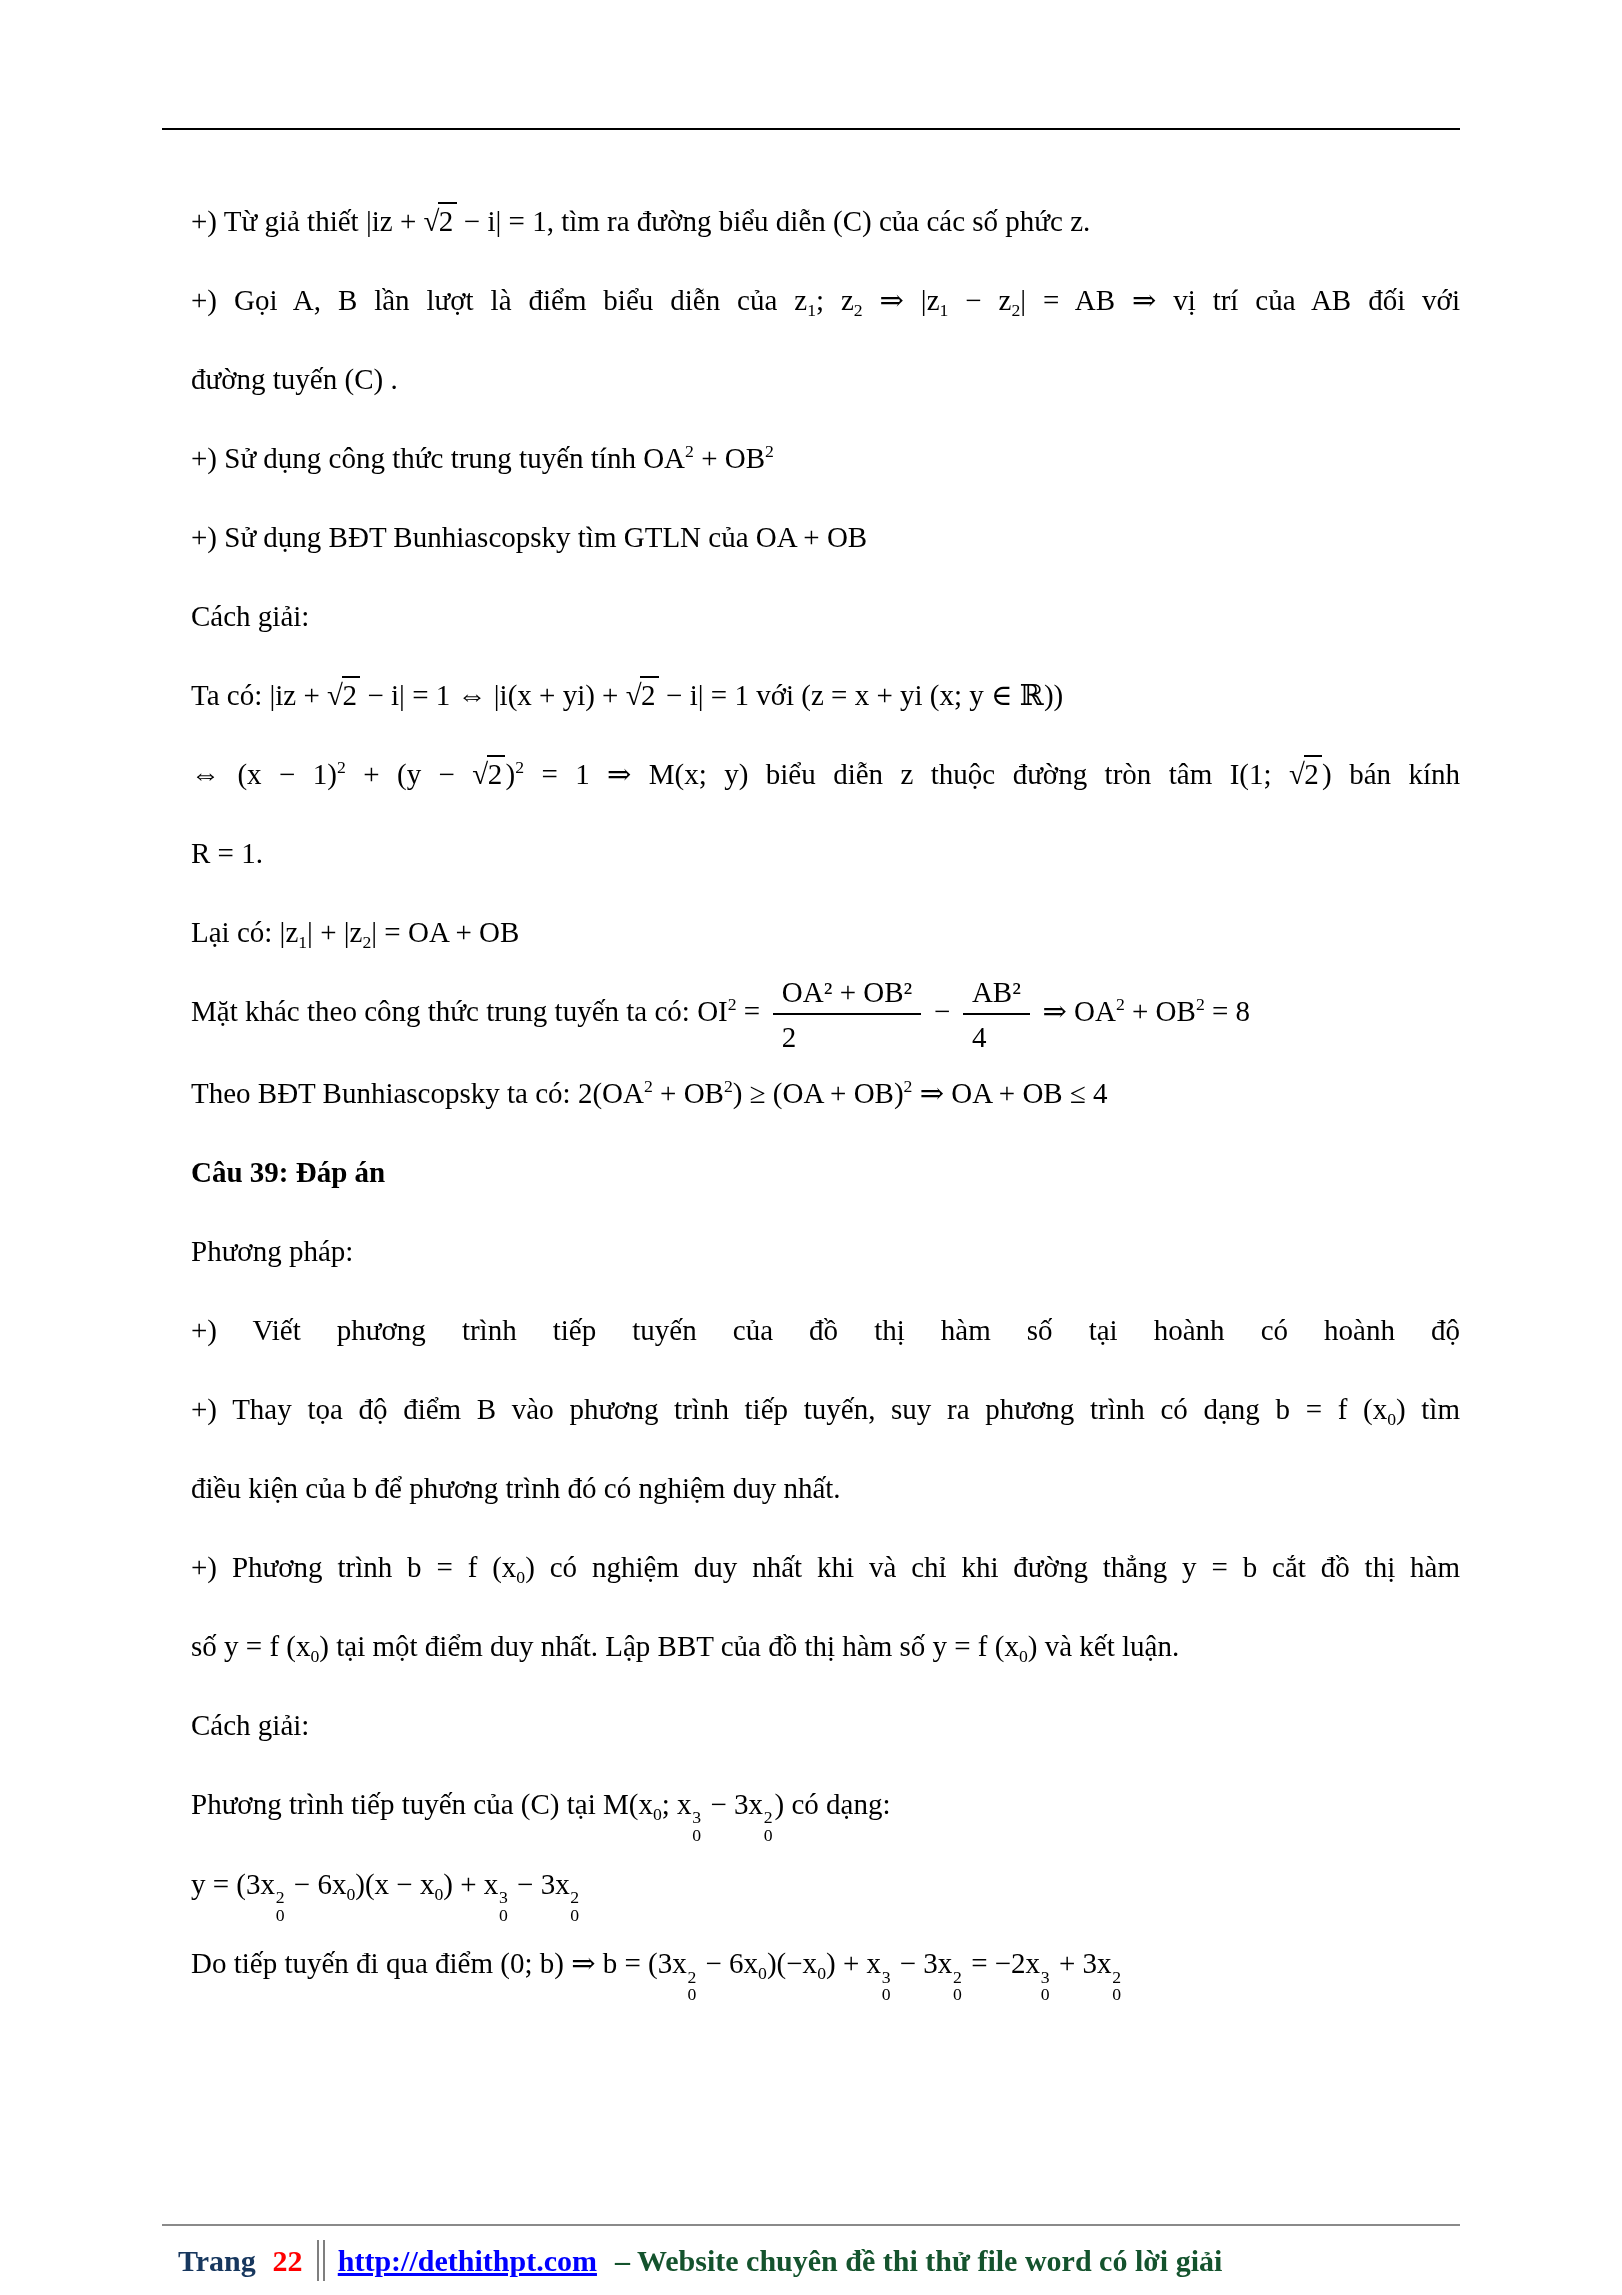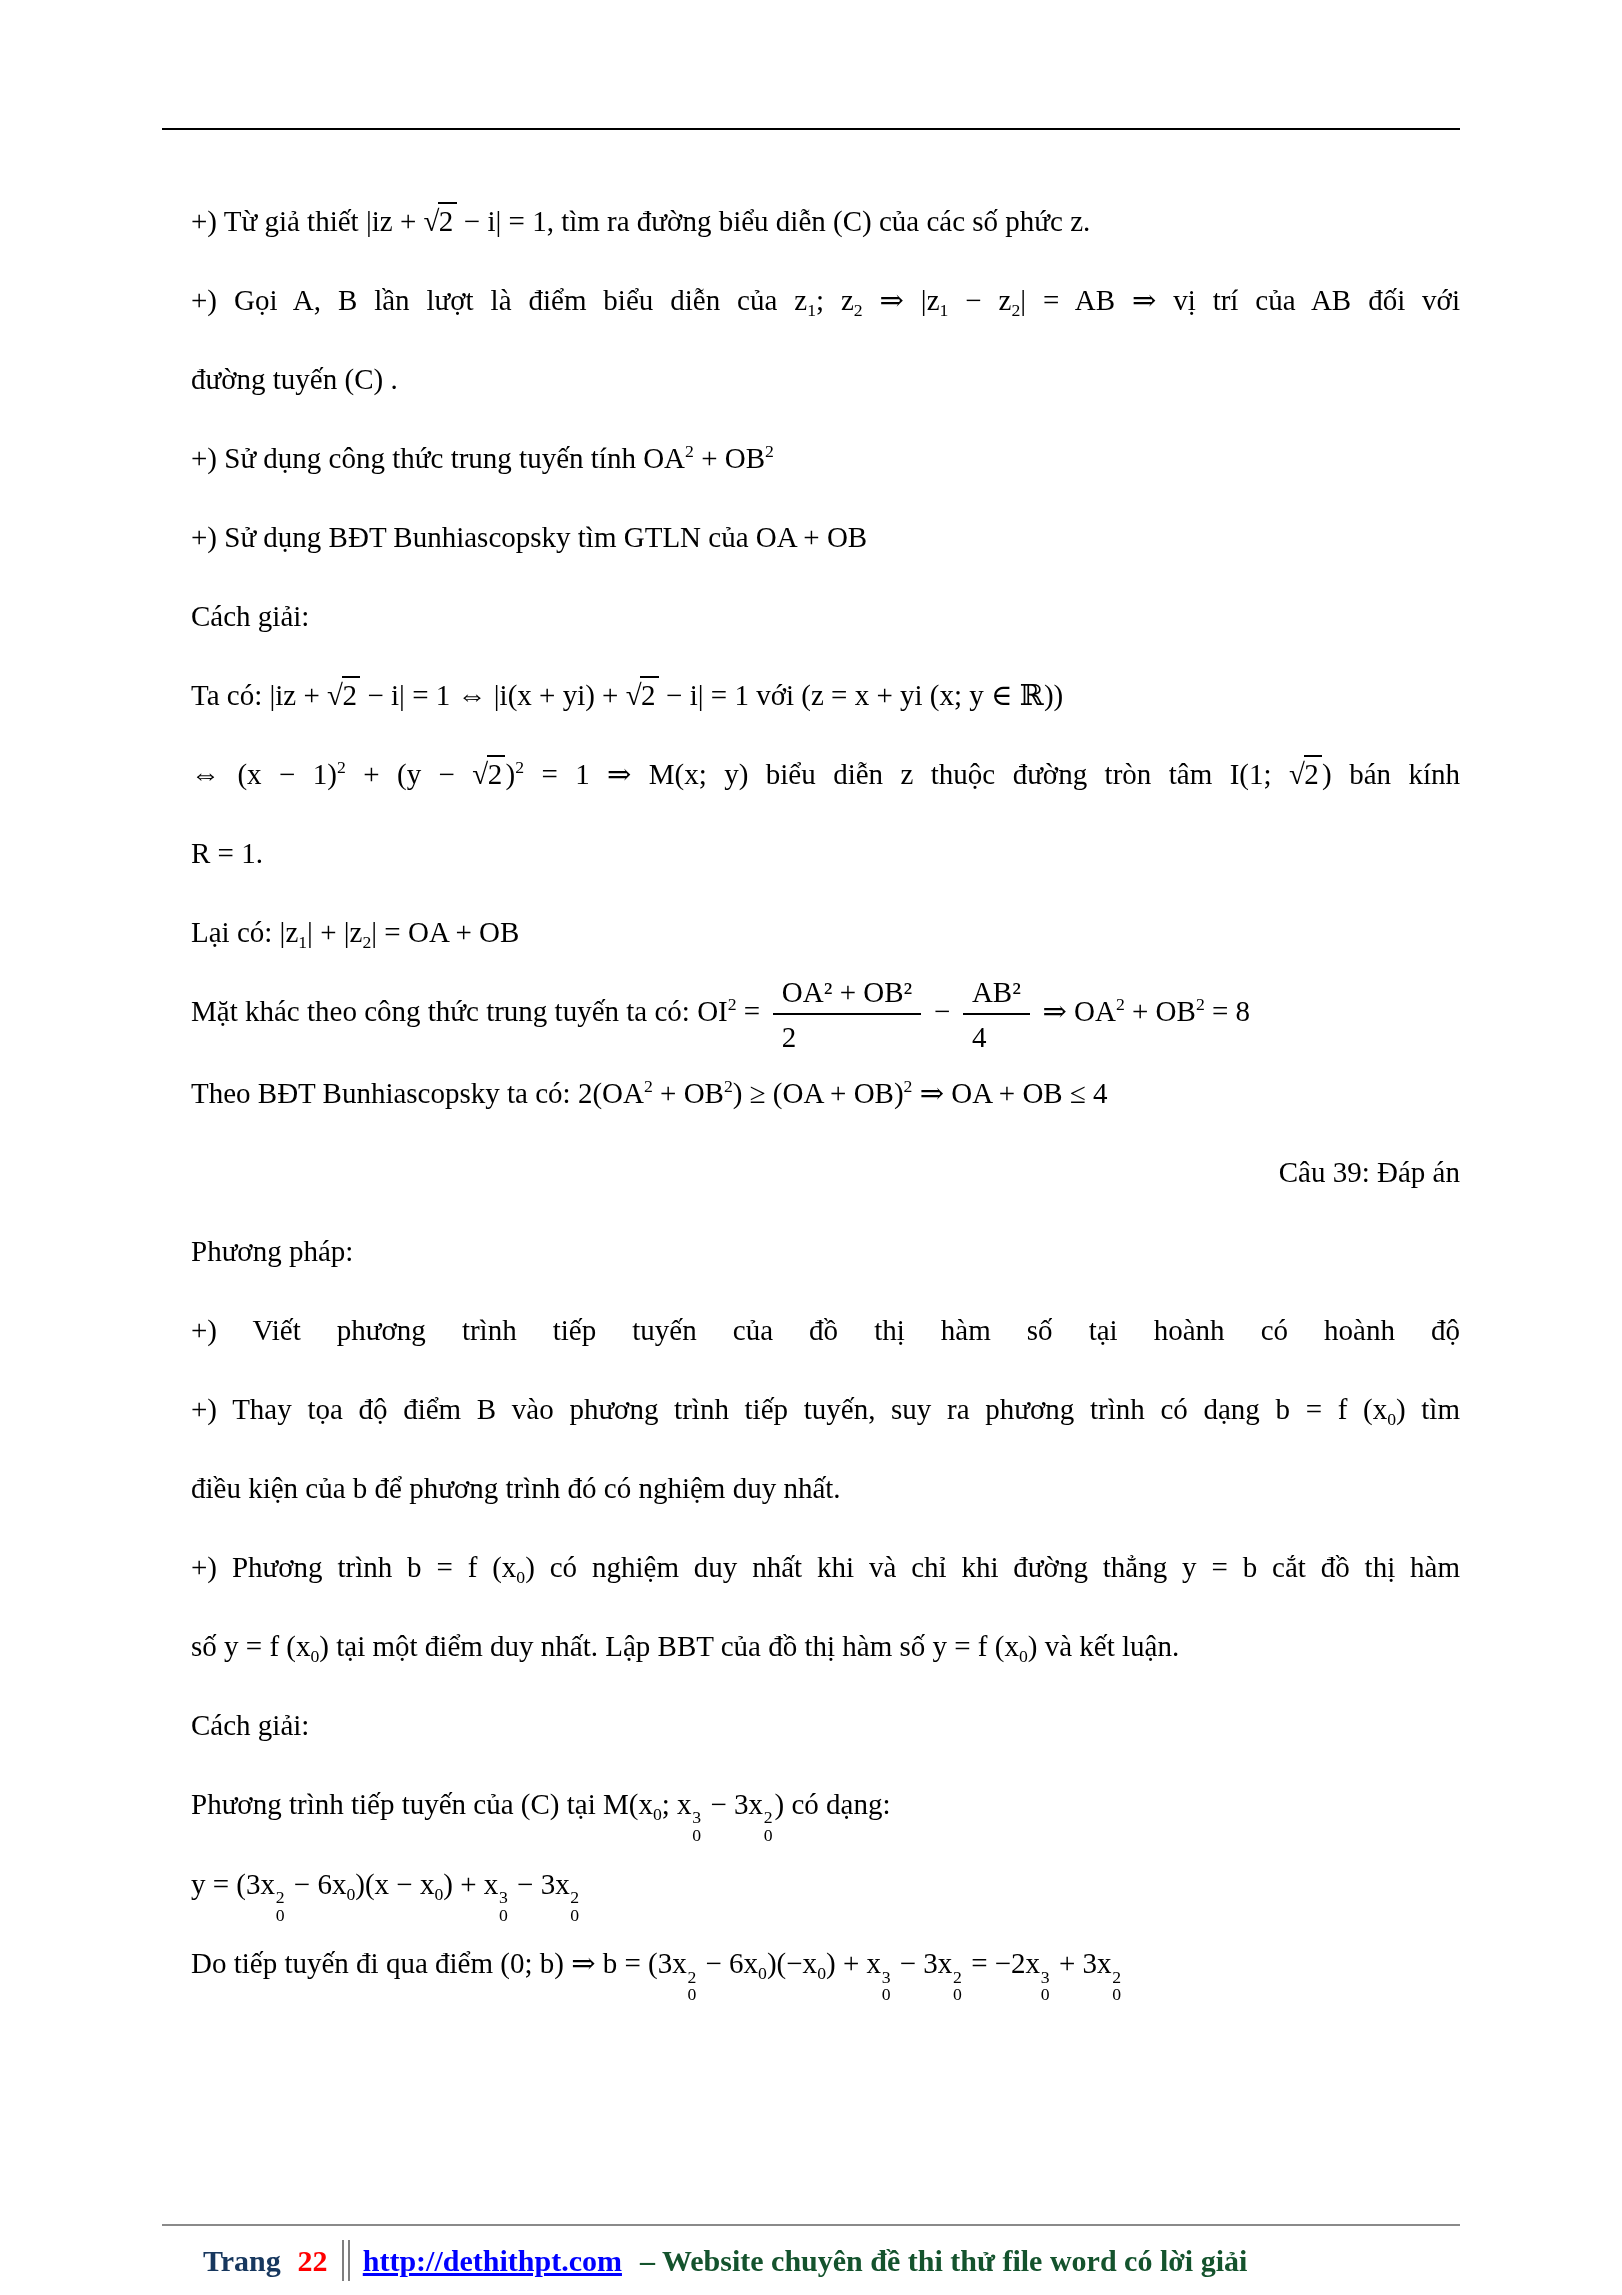--- a/index.html
+++ b/index.html
@@ -6,40 +6,40 @@
   html, body { margin: 0; padding: 0; }
   body { width: 1623px; height: 2295px; background: #ffffff; }
   .page {
     position: relative; width: 1517px; height: 2295px; background: #ffffff;
     font-family: "Liberation Serif", "DejaVu Serif", serif; color: #000000; overflow: hidden;
   }
   .top-rule { position: absolute; left: 162px; top: 128px; width: 1298px; border-top: 2.6px solid #000000; }
   .content { position: absolute; left: 191px; top: 182px; width: 1269px; font-size: 29px; }
   .line { margin: 0; line-height: 79px; text-align: left; }
   .line.jl { text-align: justify; text-align-last: justify; text-justify: inter-word; }
-  .line.bold { font-weight: 400; text-align: right; }
+  .line.bold { font-weight: 700; }
 
   sup.m, sub.m { font-size: 17.7px; line-height: 0; position: relative; vertical-align: baseline; }
   sup.m { top: -11px; }
   sub.m { top: 5.9px; }
 
   .sqrt { white-space: nowrap; }
   .sqrt .sign { letter-spacing: -1.3px; }
   .sqrt .rad { border-top: 2px solid #000; padding: 0.7px 3.3px 0 0.7px; }
 
   .frac { display: inline-block; vertical-align: middle; text-align: left; line-height: 1.12; margin: 0 5.2px; }
   .frac .num { display: block; padding: 1.3px 9.2px 5.2px; }
   .frac .den { display: block; border-top: 2.6px solid #000; padding: 5.2px 9.2px 1.3px; }
 
   .ss { display: inline-flex; flex-direction: column; align-items: flex-start; vertical-align: -9.2px;
         font-size: 17.7px; line-height: 1.0; margin: 0 2px 0 0.7px; }
   .ss .sp, .ss .sb { display: block; }
 
   .footer-rule { position: absolute; left: 162px; top: 2224px; width: 1298px; border-top: 2px solid #8a8a8a; }
-  .footer { position: absolute; left: 203px; top: 2233px; width: 1269px; height: 55px;
+  .footer { position: absolute; left: 178px; top: 2233px; width: 1269px; height: 55px;
             display: flex; align-items: center; font-size: 30px; font-weight: 700; }
   .footer .label { color: #17375E; }
   .footer .num { color: #FF0000; margin-left: 9.2px; }
   .vbar { display: inline-block; width: 7.9px; height: 41px;
           border-left: 2.6px solid #7f7f7f; border-right: 2.6px solid #7f7f7f; margin: 0 13px 0 14.4px; }
   .footer a.link { color: #0000FF; text-decoration: underline; cursor: pointer; }
   .footer .tagline { color: #14532d; margin-left: 10.5px; }
 </style>
 </head>
 <body>

